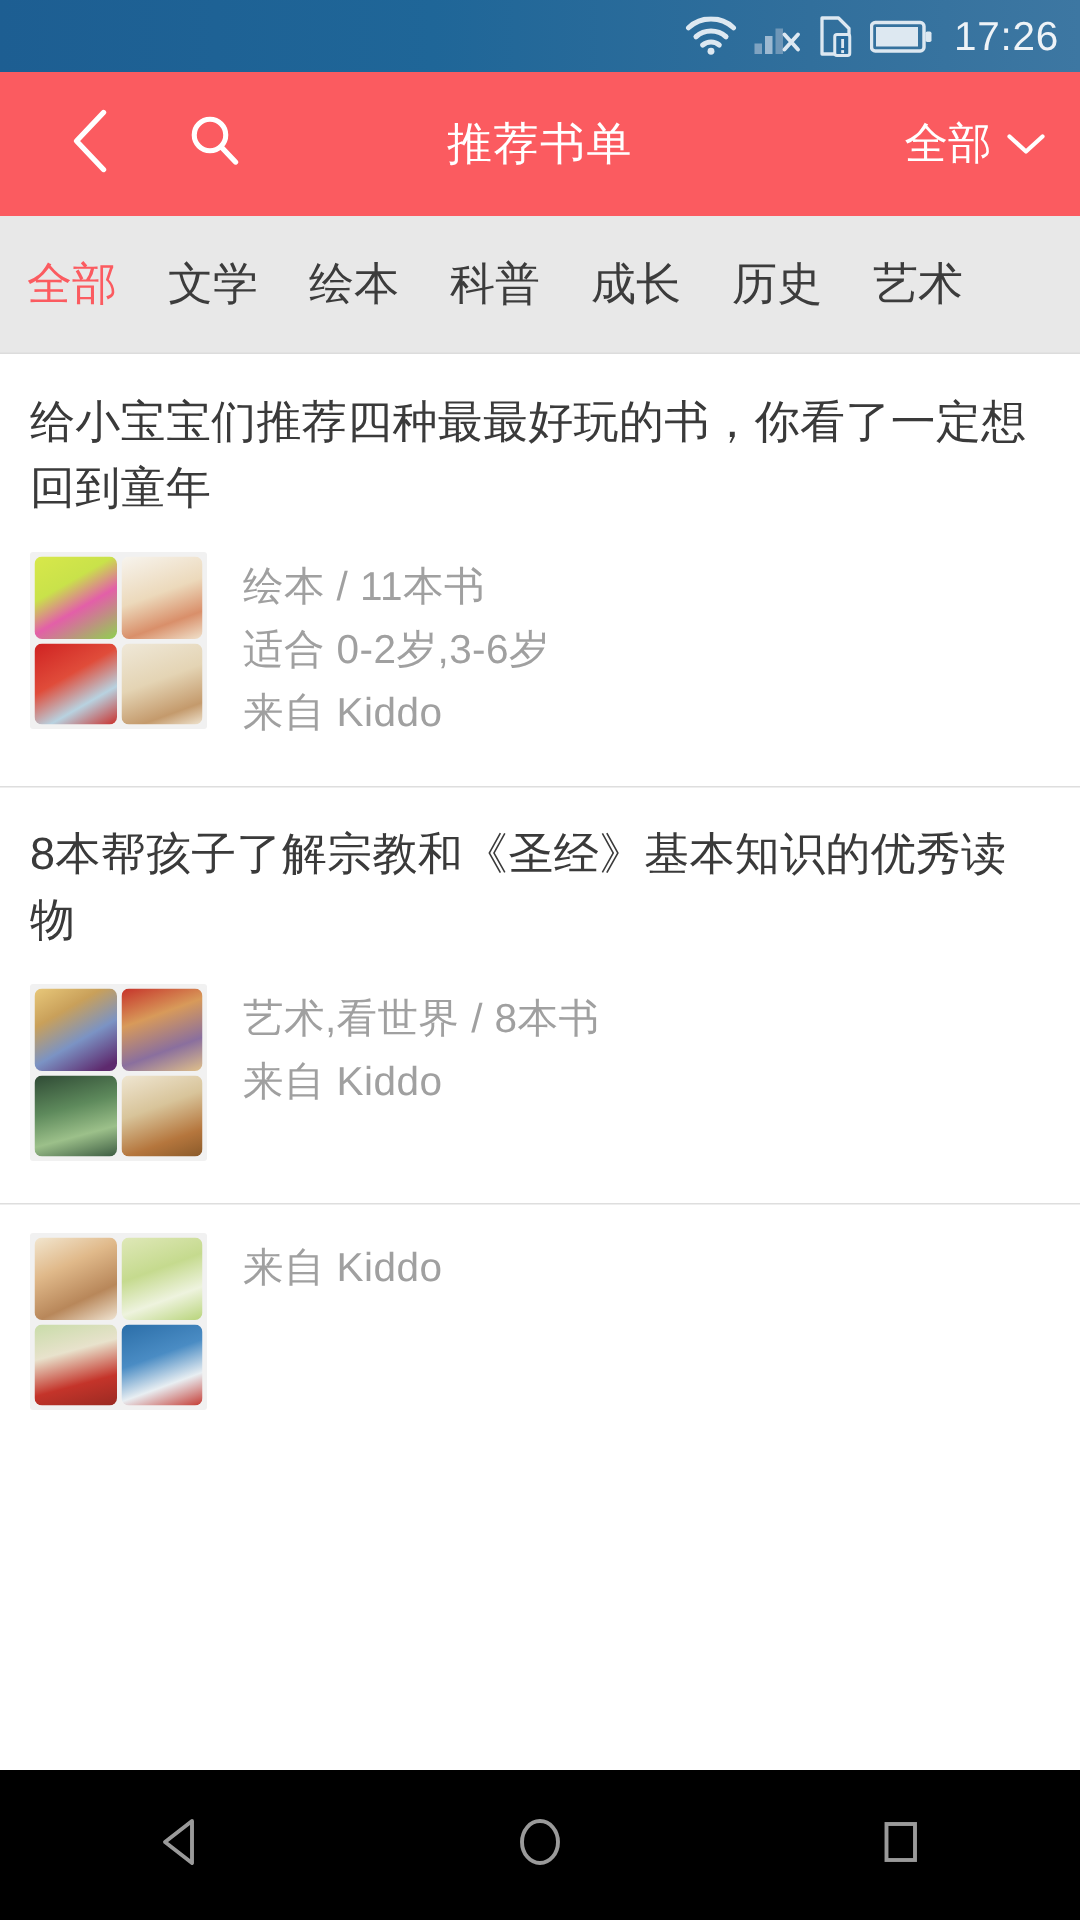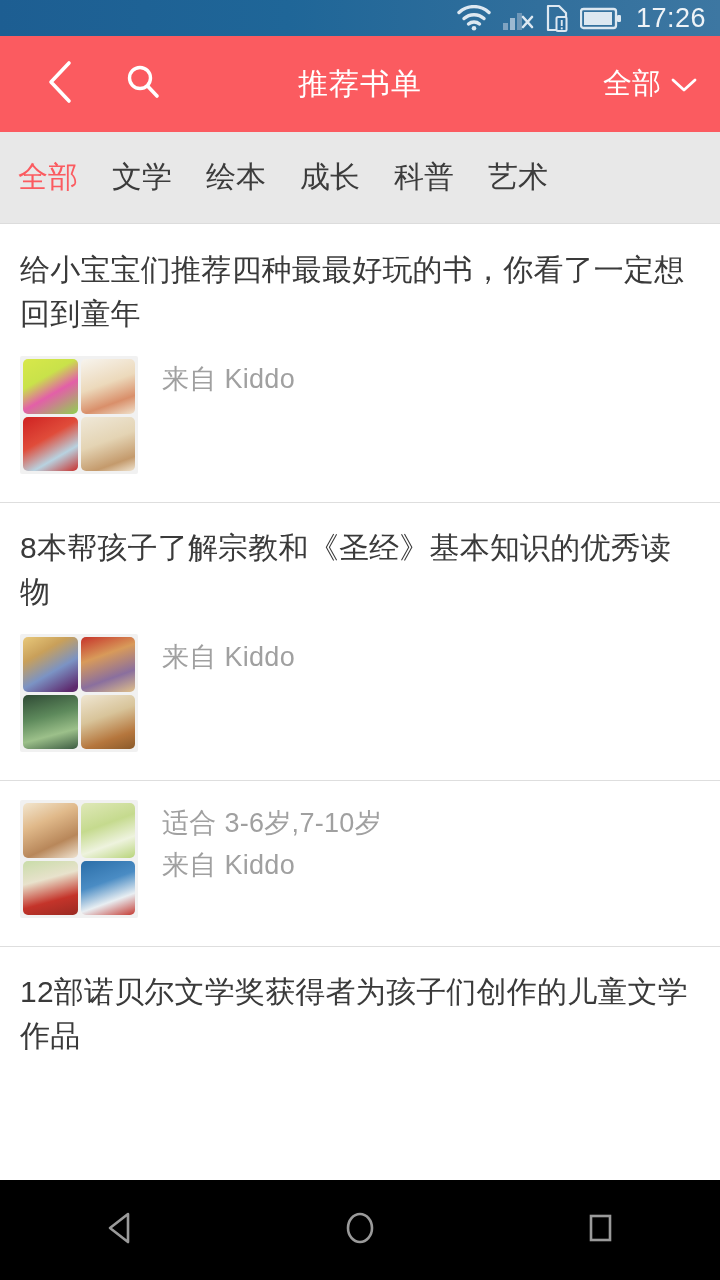--- a/index.html
+++ b/index.html
@@ -6,21 +6,21 @@
   html,body { width:720px; height:1280px; }
   body {
     font-family:"Liberation Sans","DejaVu Sans",sans-serif;
     background:#ffffff;
     overflow:hidden;
     position:relative;
   }
 
   
   .statusbar{
-    height:36px; width:720px;
+    height:48px; width:720px;
     background:linear-gradient(to right,#1d5e92 0%,#1f6698 40%,#316f9c 75%,#3d77a2 100%);
     display:flex; align-items:center; justify-content:flex-end;
     padding-right:14px; gap:11px;
   }
   .si{ display:flex; align-items:center; }
   .clock{
     color:#eef3f7; font-size:27px; letter-spacing:.5px;
     font-family:"Liberation Sans",sans-serif; margin-left:3px;
   }
 
@@ -153,22 +153,23 @@
           <path d="M3 4 L14 14 L25 4" stroke="#ffffff" stroke-width="2.8" fill="none" stroke-linecap="round" stroke-linejoin="round"></path>
         </svg>
       </span>
     </div>
   </div>
 
   <div class="tabs">
     <div class="tab active">全部</div>
     <div class="tab">文学</div>
     <div class="tab">绘本</div>
+    <div class="tab">科普</div>
     <div class="tab">成长</div>
-    <div class="tab">科普</div>
+    <div class="tab">历史</div>
     <div class="tab">艺术</div>
   </div>
 
   <div class="list">
 
     <div class="card">
       <div class="card-title">给小宝宝们推荐四种最最好玩的书，你看了一定想回到童年</div>
       <div class="card-body">
         <div class="thumb">
           <div class="cover">
@@ -178,20 +179,22 @@
             <div class="cv" style="background:linear-gradient(160deg,#f7f4ee 0%,#ecd9bb 45%,#d98f6a 75%,#f0e2cc 100%)"></div>
           </div>
           <div class="cover">
             <div class="cv" style="background:linear-gradient(150deg,#cf2222 0%,#e04c3a 40%,#b8d2e0 70%,#c9302c 100%)"></div>
           </div>
           <div class="cover">
             <div class="cv" style="background:linear-gradient(160deg,#efe8d8 0%,#e4d4b4 45%,#c49a6c 80%,#efe4d0 100%)"></div>
           </div>
         </div>
         <div class="meta">
+          <div>绘本 / 11本书</div>
+          <div>适合 0-2岁,3-6岁</div>
           <div>来自  Kiddo</div>
         </div>
       </div>
     </div>
 
     <div class="card">
       <div class="card-title">8本帮孩子了解宗教和《圣经》基本知识的优秀读物</div>
       <div class="card-body">
         <div class="thumb">
           <div class="cover">
@@ -201,20 +204,21 @@
             <div class="cv" style="background:linear-gradient(160deg,#c6332a 0%,#d89a5a 35%,#8a6f9e 70%,#e0c08a 100%)"></div>
           </div>
           <div class="cover">
             <div class="cv" style="background:linear-gradient(165deg,#2f4a35 0%,#5e8a5c 40%,#9cc08a 70%,#3d5c42 100%)"></div>
           </div>
           <div class="cover">
             <div class="cv" style="background:linear-gradient(160deg,#efe6d2 0%,#d8c49a 40%,#b5763d 75%,#8a5a2a 100%)"></div>
           </div>
         </div>
         <div class="meta">
+          <div>艺术,看世界 / 8本书</div>
           <div>来自  Kiddo</div>
         </div>
       </div>
     </div>
 
     <div class="card">
       <div class="card-body">
         <div class="thumb">
           <div class="cover">
             <div class="cv" style="background:linear-gradient(155deg,#f2e6cf 0%,#e0b98a 35%,#b8875a 70%,#f0e4d2 100%)"></div>
@@ -223,33 +227,25 @@
             <div class="cv" style="background:linear-gradient(160deg,#dfe8b8 0%,#c5da8e 40%,#eef3de 70%,#b8d47a 100%)"></div>
           </div>
           <div class="cover">
             <div class="cv" style="background:linear-gradient(165deg,#c8dca8 0%,#e8e2cc 35%,#c4342a 70%,#9a2a22 100%)"></div>
           </div>
           <div class="cover">
             <div class="cv" style="background:linear-gradient(160deg,#2b6ea8 0%,#4a8cc4 40%,#e8eef2 70%,#c43a32 100%)"></div>
           </div>
         </div>
         <div class="meta">
-          <div>适合 3-6岁,7-10岁</div>
           <div>来自  Kiddo</div>
         </div>
       </div>
     </div>
 
-    <div class="card">
-      <div class="card-title">12部诺贝尔文学奖获得者为孩子们创作的儿童文学作品</div>
-      <div class="card-body">
-        
-        
-      </div>
-    </div>
 
   </div>
 </div>
 
 <div class="navbar">
   <div class="navbtn">
     <span>
       <svg width="34" height="36" viewBox="0 0 34 36">
         <path d="M25 4 L7 18 L25 32 Z" fill="none" stroke="#9a9a9a" stroke-width="2.6" stroke-linejoin="round"></path>
       </svg>

